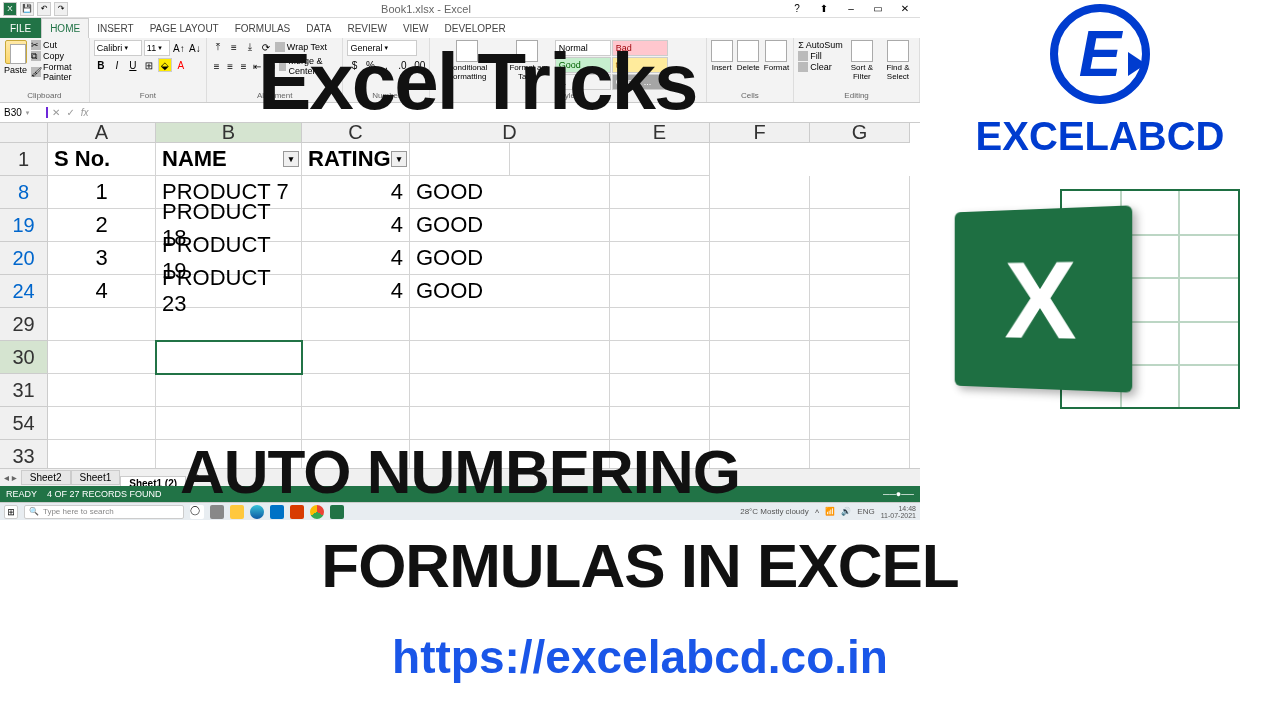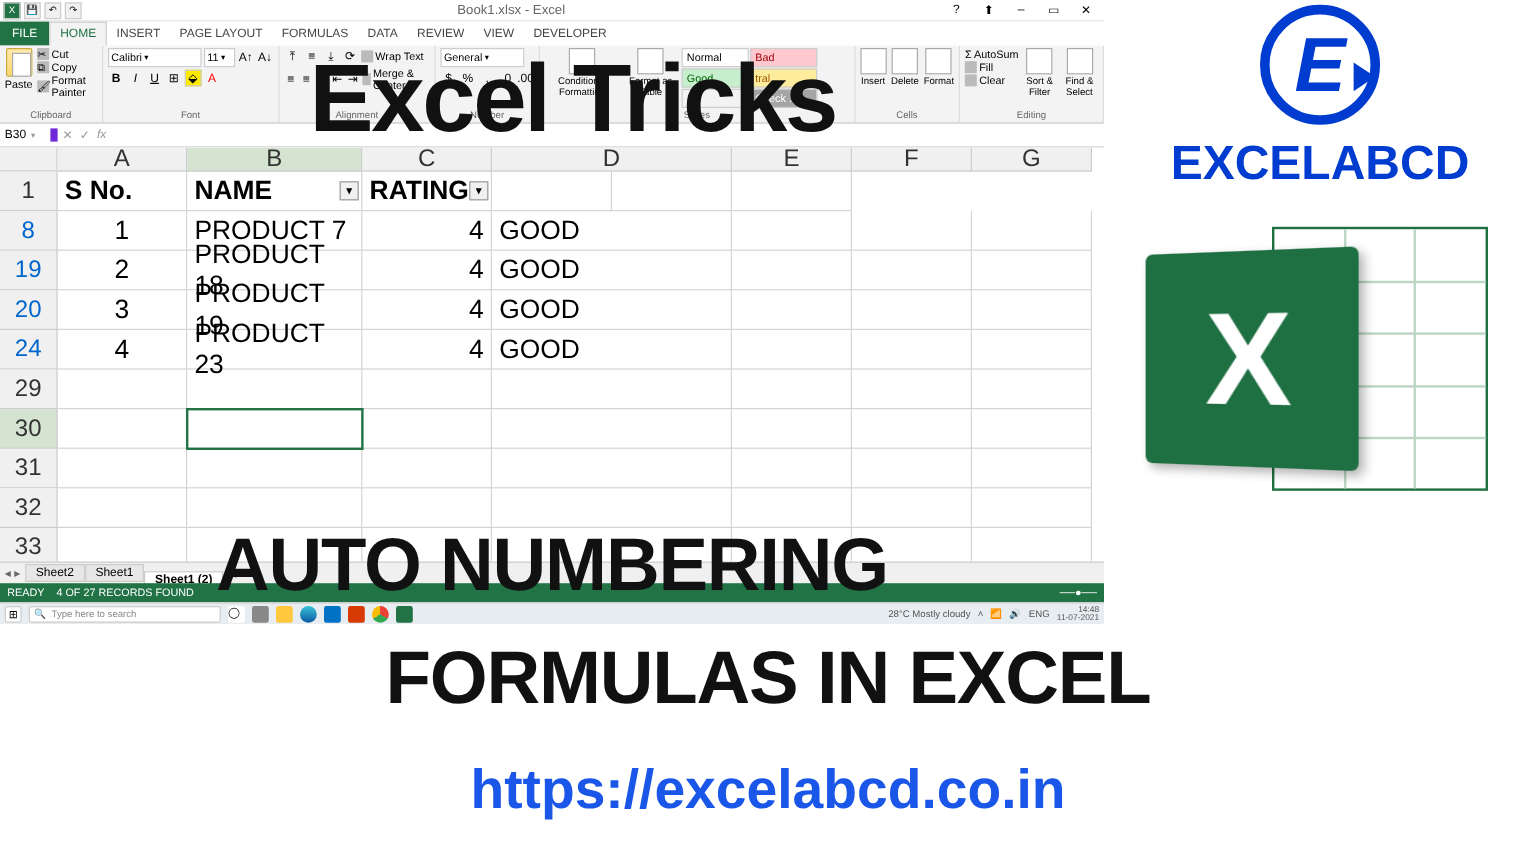--- a/index.html
+++ b/index.html
@@ -42,21 +42,21 @@
   .style-normal { background:#fff; }
   .style-bad { background:#ffc7ce; color:#9c0006; }
   .style-good { background:#c6efce; color:#006100; }
   .style-neutral { background:#ffeb9c; color:#9c5700; }
   .style-check { background:#a5a5a5; color:#fff; }
   .big-icon-stack { display:flex; flex-direction:column; align-items:center; gap:1px; font-size:8px; text-align:center; }
   .big-icon { width:22px; height:22px; border:1px solid #aaa; background:#fff; }
   
   
   .fx-row { height:20px; border-bottom:1px solid #ccc; display:flex; align-items:center; font-size:10px; }
-  .name-box { width:48px; border-right:6px solid #6d28d9; padding:0 4px; display:flex; align-items:center; gap:4px; }
+  .name-box { width:48px; border-right:2px solid #6d28d9; padding:0 4px; display:flex; align-items:center; gap:4px; }
   .name-box .dd { font-size:7px; color:#999; }
   .fx-btns { display:flex; padding:0 4px; gap:6px; color:#999; }
   .fx-input { flex:1; padding:0 4px; }
   
   
   .grid { position:relative; height:350px; background:#fff; overflow:hidden; }
   .col-headers { display:flex; height:20px; }
   .row-h { width:48px; background:#f0f0f0; border:1px solid #ccc; border-left:none; border-top:none; }
   .col-h { background:#f0f0f0; border-right:1px solid #ccc; border-bottom:1px solid #ccc; display:flex; align-items:center; justify-content:center; font-size:20px; color:#333; }
   .col-h.sel { background:#d5e4d0; }
@@ -162,21 +162,21 @@
               <span>Format Painter</span>
             </div>
         </div>
       </div>
       <div class="group-label">Clipboard</div>
     </div>
 
     <div class="group">
       <div class="group-body" style="flex-direction:column;gap:2px;">
         <div class="font-row">
-          <div class="font-sel" style="width:78px;">
+          <div class="font-sel" style="width:48px;">
               <span>Calibri</span>
               <span class="dd">▾</span>
             </div>
           <div class="font-sel" style="width:26px;">
               <span>11</span>
               <span class="dd">▾</span>
             </div>
           <div class="fmt-btn">A↑</div>
           <div class="fmt-btn">A↓</div>
         </div>
@@ -411,21 +411,21 @@
       <div class="row-num">31</div>
       <div class="cell col-A"></div>
         <div class="cell col-B"></div>
         <div class="cell col-C"></div>
         <div class="cell col-D"></div>
         <div class="cell col-E"></div>
         <div class="cell col-F"></div>
         <div class="cell col-G"></div>
     </div>
     <div class="g-row">
-      <div class="row-num">32</div>
+      <div class="row-num">54</div>
       <div class="cell col-A"></div>
         <div class="cell col-B"></div>
         <div class="cell col-C"></div>
         <div class="cell col-D"></div>
         <div class="cell col-E"></div>
         <div class="cell col-F"></div>
         <div class="cell col-G"></div>
     </div>
     <div class="g-row">
       <div class="row-num">33</div>

